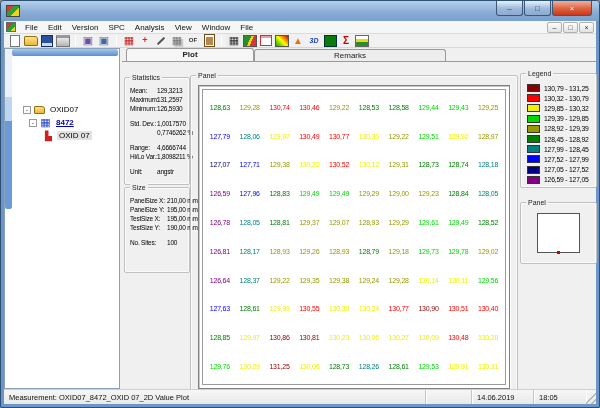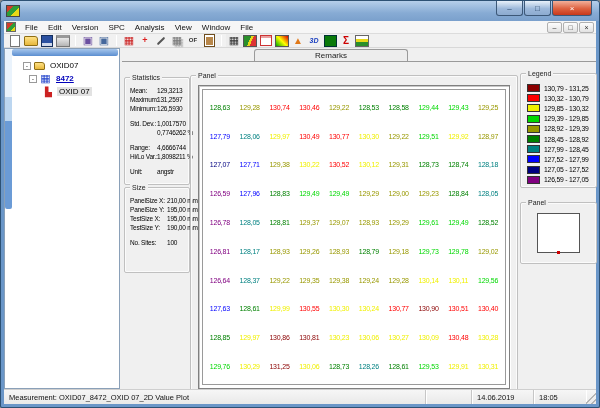--- a/index.html
+++ b/index.html
@@ -191,40 +191,41 @@
       <span class="tbicon icon-sigma-spc" data-name="sigma-spc-icon"></span>
       <span class="tbicon icon-histogram-bars" data-name="histogram-bars-icon"></span>
     </div>
 
   <div class="content" data-name="content-area">
 
     <div class="treepanel" data-name="tree-panel">
       <div class="tree-hbar" data-name="horizontal-scrollbar"></div>
       <div class="tree-vbar" data-name="vertical-scrollbar"></div>
       <div class="tree-items" id="tree" data-name="measurement-tree">
-          <div class="tree-row" data-name="tree-item-oxid07" style="padding-left: 8px;">
+          <div class="tree-row" data-name="tree-item-oxid07" style="padding-left: 8px; margin-top: 44px;">
             <span class="expander" data-name="tree-expander-icon">-</span>
             <span class="ticon ticon-folder" data-name="folder-icon"></span>
             <span class="tree-label" data-name="tree-item-label">OXID07</span>
           </div>
           <div class="tree-row" data-name="tree-item-8472" style="padding-left: 14px;">
             <span class="expander" data-name="tree-expander-icon">-</span>
             <span class="ticon ticon-grid" data-name="grid-icon">▦</span>
             <span class="tree-label" data-name="tree-item-label">8472</span>
           </div>
           <div class="tree-row" data-name="tree-item-oxid-07" style="padding-left: 28px;">
             <span class="ticon ticon-chart" data-name="chart-icon">▙</span>
             <span class="tree-label" data-name="tree-item-label">OXID 07</span>
           </div>
         </div>
     </div>
 
     <div class="main" data-name="main-area">
       <div class="tabstrip" id="tabs" data-name="tab-strip">
-          <span class="tab" data-name="tab-remarks" style="left: 132px; width: 154px;">Remarks</span>
+          <span class="tab active" data-name="tab-plot" style="left: 4px; width: 128px;">Plot</span>
+          <span class="tab" data-name="tab-remarks" style="left: 132px; width: 192px;">Remarks</span>
         </div>
       <div class="tabbody" data-name="plot-tab-page">
 
         <div class="groupbox gb-stats" data-name="statistics-groupbox">
           <span class="gb-title" data-name="statistics-title">Statistics</span>
           <div class="srows" id="stat-rows">
               <div class="srow" data-name="stat-row">
                 <span class="slabel" data-name="stat-label">Mean:</span>
                 <span class="svalue" data-name="stat-value">129,3213</span>
               </div>

